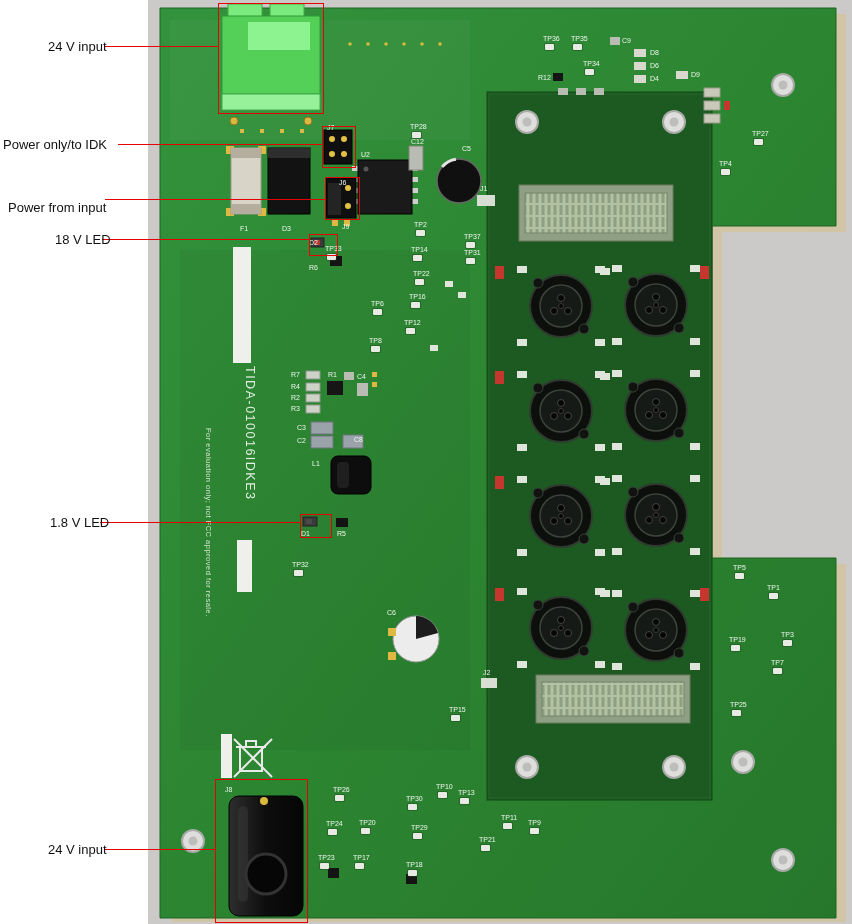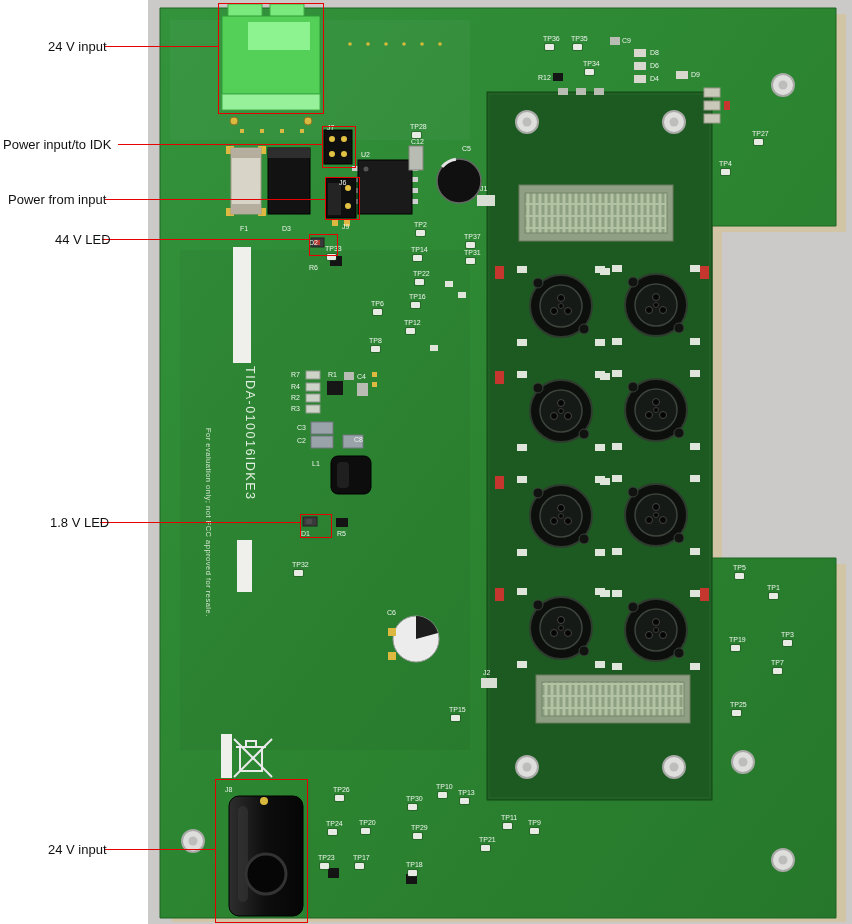--- a/index.html
+++ b/index.html
@@ -338,29 +338,29 @@
   <span class="silk tp" style="left:771px;top:659px">TP7</span>
   <span class="silk tp" style="left:730px;top:701px">TP25</span>
 
   <div class="vtext vtitle">TIDA-010016IDKE3</div>
   <div class="vtext vnote">For evaluation only; not FCC approved for resale.</div>
 
   <span class="callout-label" style="left:48px;top:39px">24 V input</span>
   <div class="ann-line" style="left:105px;top:46px;width:113px"></div>
   <div class="ann-box" style="left:218px;top:3px;width:104px;height:109px"></div>
 
-  <span class="callout-label" style="left:3px;top:137px">Power input/to IDK</span>
+  <span class="callout-label" style="left:3px;top:137px">Power only/to IDK</span>
   <div class="ann-line" style="left:118px;top:144px;width:204px"></div>
   <div class="ann-box" style="left:322px;top:126px;width:32px;height:40px"></div>
 
-  <span class="callout-label" style="left:8px;top:192px">Power from input</span>
+  <span class="callout-label" style="left:8px;top:200px">Power from input</span>
   <div class="ann-line" style="left:105px;top:199px;width:220px"></div>
   <div class="ann-box" style="left:325px;top:177px;width:33px;height:41px"></div>
 
-  <span class="callout-label" style="left:55px;top:232px">44 V LED</span>
+  <span class="callout-label" style="left:55px;top:232px">18 V LED</span>
   <div class="ann-line" style="left:102px;top:239px;width:207px"></div>
   <div class="ann-box" style="left:309px;top:234px;width:27px;height:20px"></div>
 
   <span class="callout-label" style="left:50px;top:515px">1.8 V LED</span>
   <div class="ann-line" style="left:100px;top:522px;width:200px"></div>
   <div class="ann-box" style="left:300px;top:514px;width:30px;height:22px"></div>
 
   <span class="callout-label" style="left:48px;top:842px">24 V input</span>
   <div class="ann-line" style="left:105px;top:849px;width:110px"></div>
   <div class="ann-box" style="left:215px;top:779px;width:91px;height:142px"></div>

